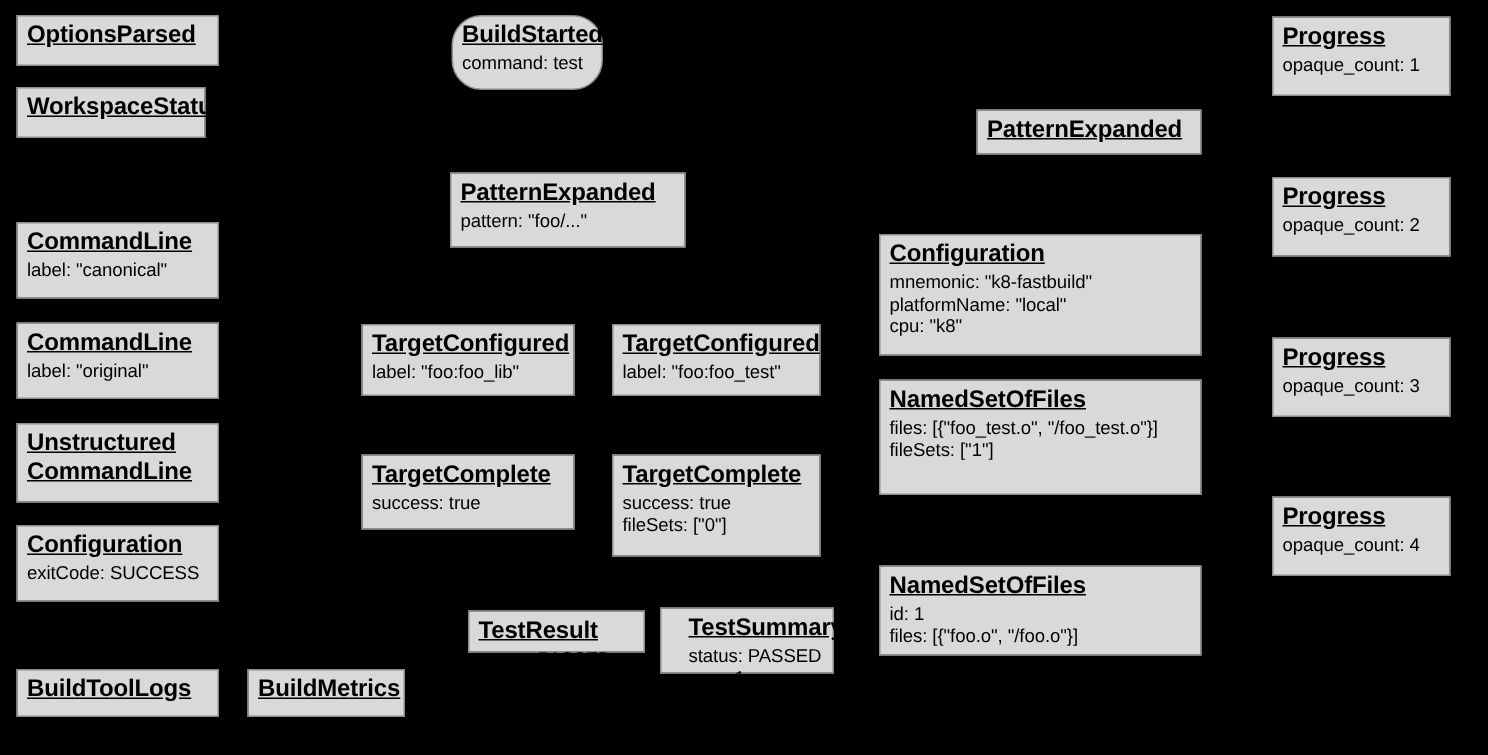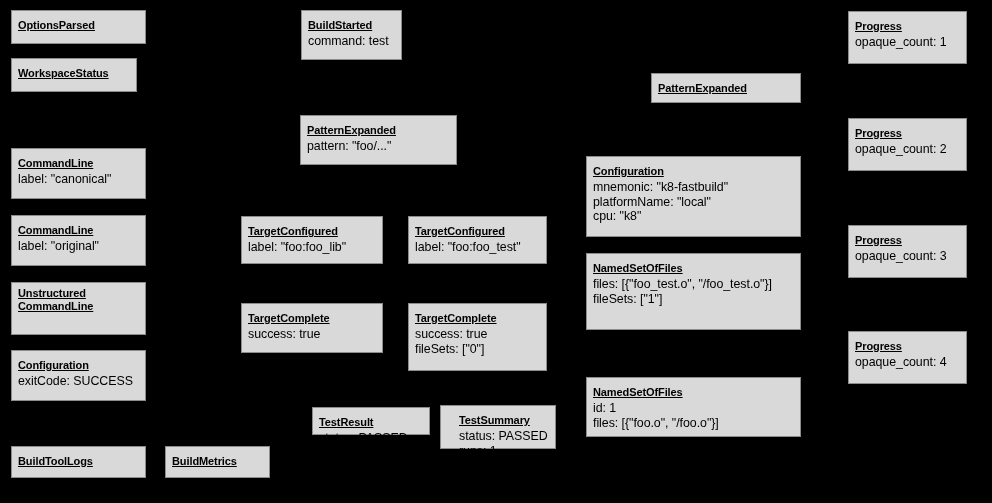--- a/index.html
+++ b/index.html
@@ -19,21 +19,21 @@
     position: absolute;
     box-sizing: border-box;
     background: #d9d9d9;
     border: 1px solid #8c8c8c;
     color: #000000;
     padding: 4px 6px 5px 6px;
     line-height: 1.18;
   }
   .node-title {
     display: inline-block;
-    font-size: 11px;
+    font-size: 16px;
     font-weight: bold;
     text-decoration: underline;
     white-space: pre;
     letter-spacing: -0.1px;
     margin-bottom: 1px;
   }
   .node-title.wrap {
     white-space: pre-line;
     display: block;
   }
@@ -60,21 +60,21 @@
       </div></div>
     <div class="node" style="left: 11px; top: 282px; width: 135px; height: 53px;">
       <span class="node-title wrap">Unstructured
 CommandLine</span>
     </div>
     <div class="node" style="left: 11px; top: 350px; width: 135px; height: 51px;"><span class="node-title">Configuration</span><div class="node-fields">
         <div class="field">exitCode: SUCCESS</div>
       </div></div>
     <div class="node" style="left: 11px; top: 446px; width: 135px; height: 32px;"><span class="node-title">BuildToolLogs</span></div>
     <div class="node" style="left: 165px; top: 446px; width: 105px; height: 32px;"><span class="node-title">BuildMetrics</span></div>
-    <div class="node" style="left: 301px; top: 10px; width: 101px; height: 50px;"><span class="node-title">BuildStarted</span><div class="node-fields">
+    <div class="node" style="left: 301px; top: 10px; width: 101px; height: 50px; border-radius: 20px;"><span class="node-title">BuildStarted</span><div class="node-fields">
         <div class="field">command: test</div>
       </div></div>
     <div class="node" style="left: 300px; top: 115px; width: 157px; height: 50px;"><span class="node-title">PatternExpanded</span><div class="node-fields">
         <div class="field">pattern: "foo/..."</div>
       </div></div>
     <div class="node" style="left: 241px; top: 216px; width: 142px; height: 48px;"><span class="node-title">TargetConfigured</span><div class="node-fields">
         <div class="field">label: "foo:foo_lib"</div>
       </div></div>
     <div class="node" style="left: 408px; top: 216px; width: 139px; height: 48px;"><span class="node-title">TargetConfigured</span><div class="node-fields">
         <div class="field">label: "foo:foo_test"</div>

